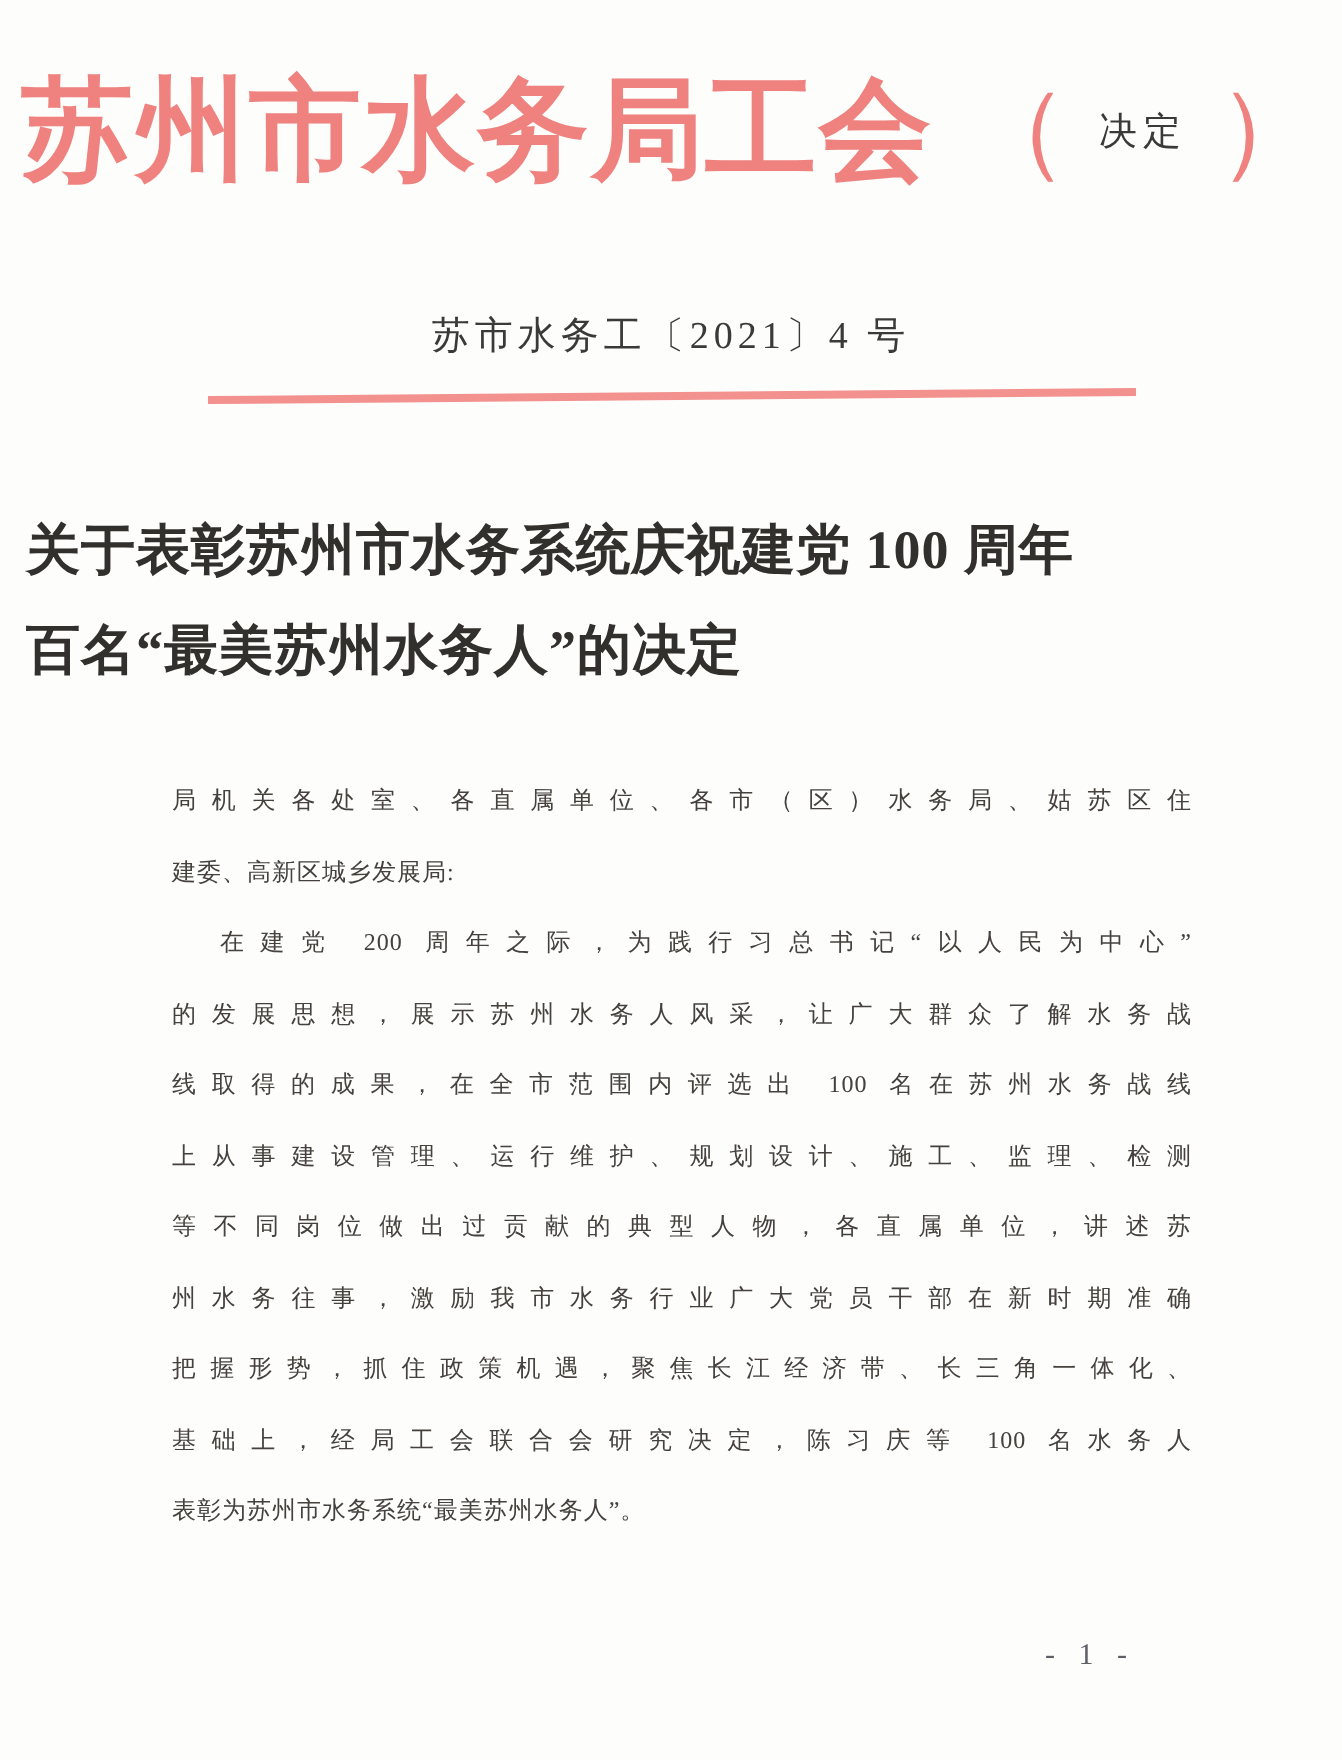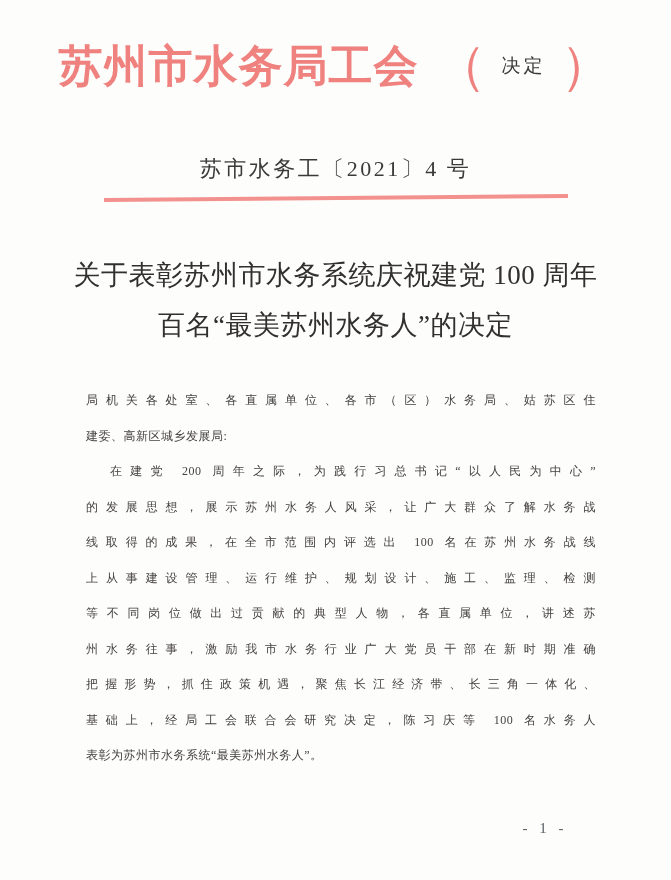--- a/index.html
+++ b/index.html
@@ -16,21 +16,21 @@
   
   .header {
     display: flex;
     justify-content: center;
     align-items: center;
     margin-top: 28px;
     height: 76px;
     white-space: nowrap;
   }
   .org-name {
-    font-size: 44px;
+    font-size: 56px;
     font-weight: 700;
     color: var(--accent-red, #ef827e);
     letter-spacing: 1px;
   }
   .paren {
     font-size: 52px;
     font-weight: 400;
     color: var(--accent-red, #ef827e);
     line-height: 1;
   }
@@ -38,43 +38,44 @@
   .paren-label {
     font-size: 19px;
     color: var(--label-ink, #3a3a3a);
     margin: 0 15px;
     letter-spacing: 3px;
   }
   
   .doc-number {
     margin-top: 52px;
     text-align: center;
-    font-size: 22px;
+    font-size: 19px;
     color: var(--label-ink, #3a3a3a);
     letter-spacing: 2.5px;
     line-height: 26px;
   }
   
   .red-line {
     width: 464px;
     height: 4px;
     margin: 14px auto 0;
     background: var(--divider-red, #f2918d);
     transform: rotate(-0.5deg);
   }
   
   .title {
     margin-top: 50px;
-    text-align: center;
+    text-align: left;
     font-size: 27px;
-    font-weight: 400;
+    font-weight: 700;
     color: var(--title-ink, #32302c);
     line-height: 50px;
     letter-spacing: 0.5px;
     white-space: nowrap;
+    padding-left: 13px;
   }
   
   .body {
     margin: 33px 75px 0 86px;
     font-size: 12px;
     color: var(--body-ink, #45423e);
     line-height: 35.5px;
     letter-spacing: 0.5px;
   }
   .line {

